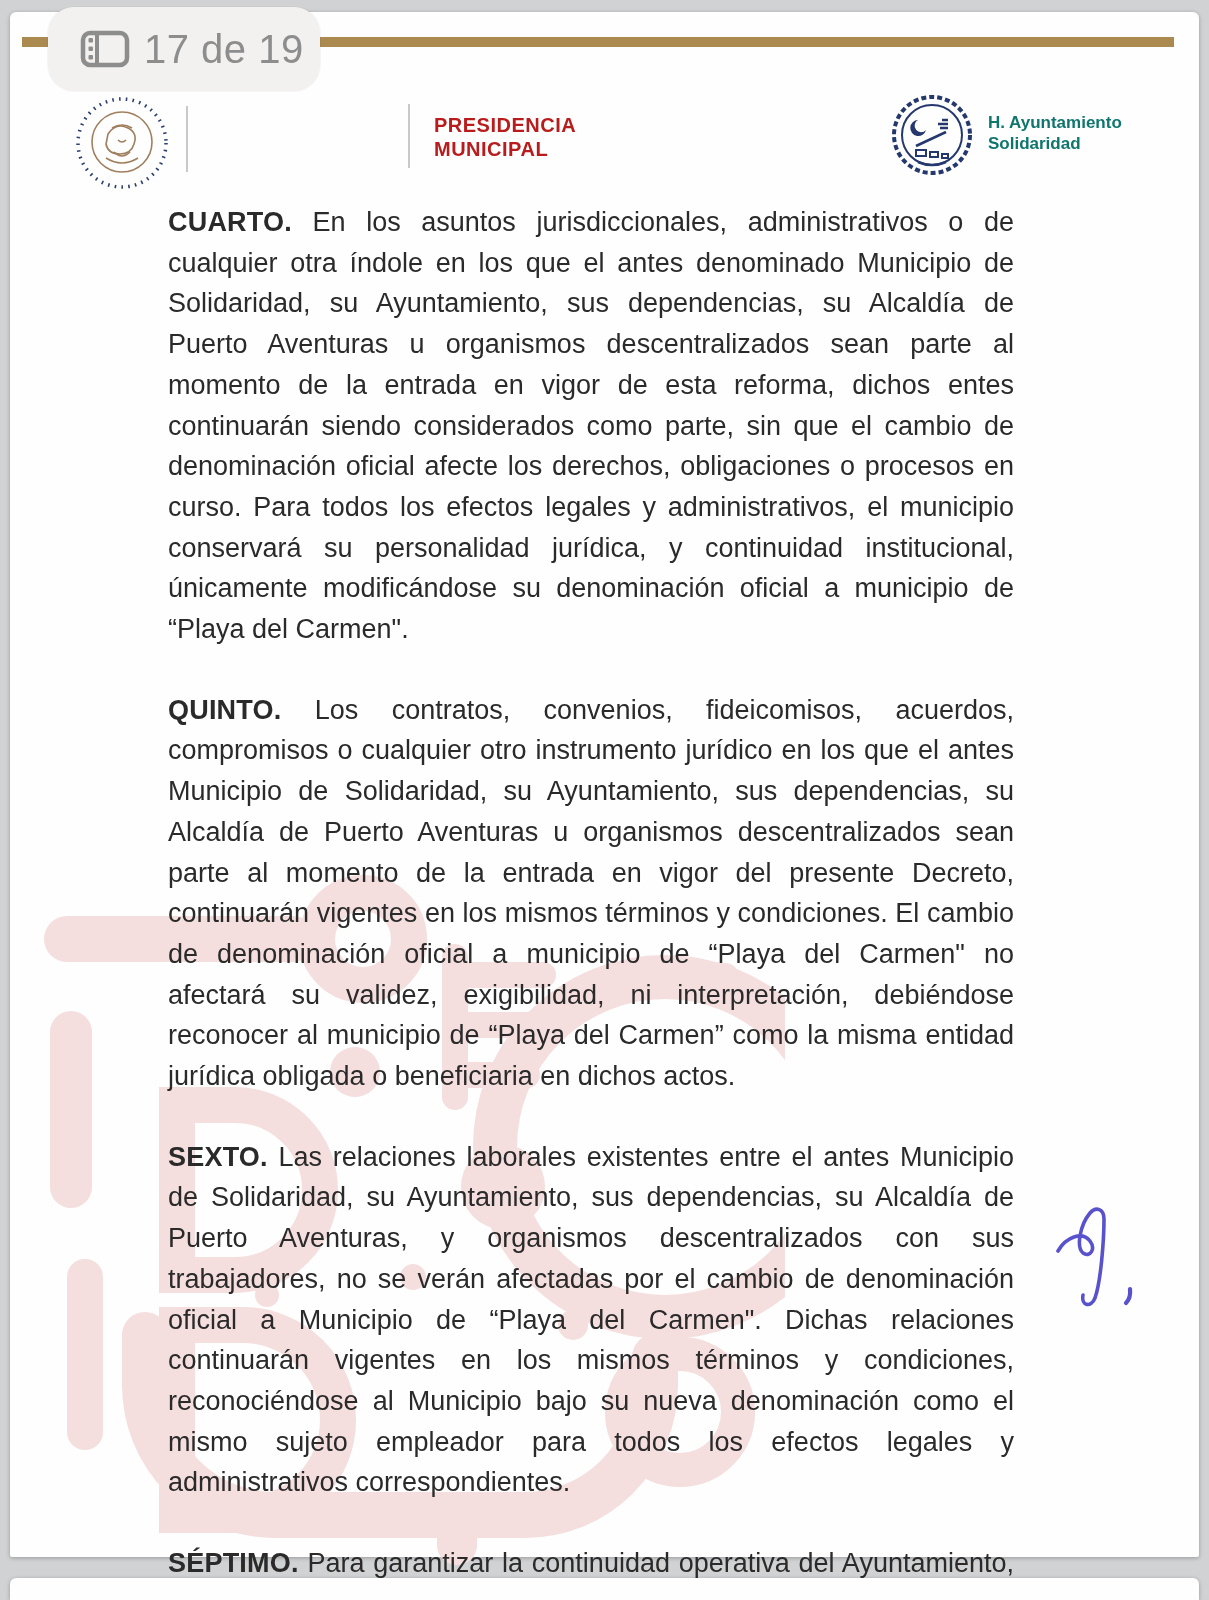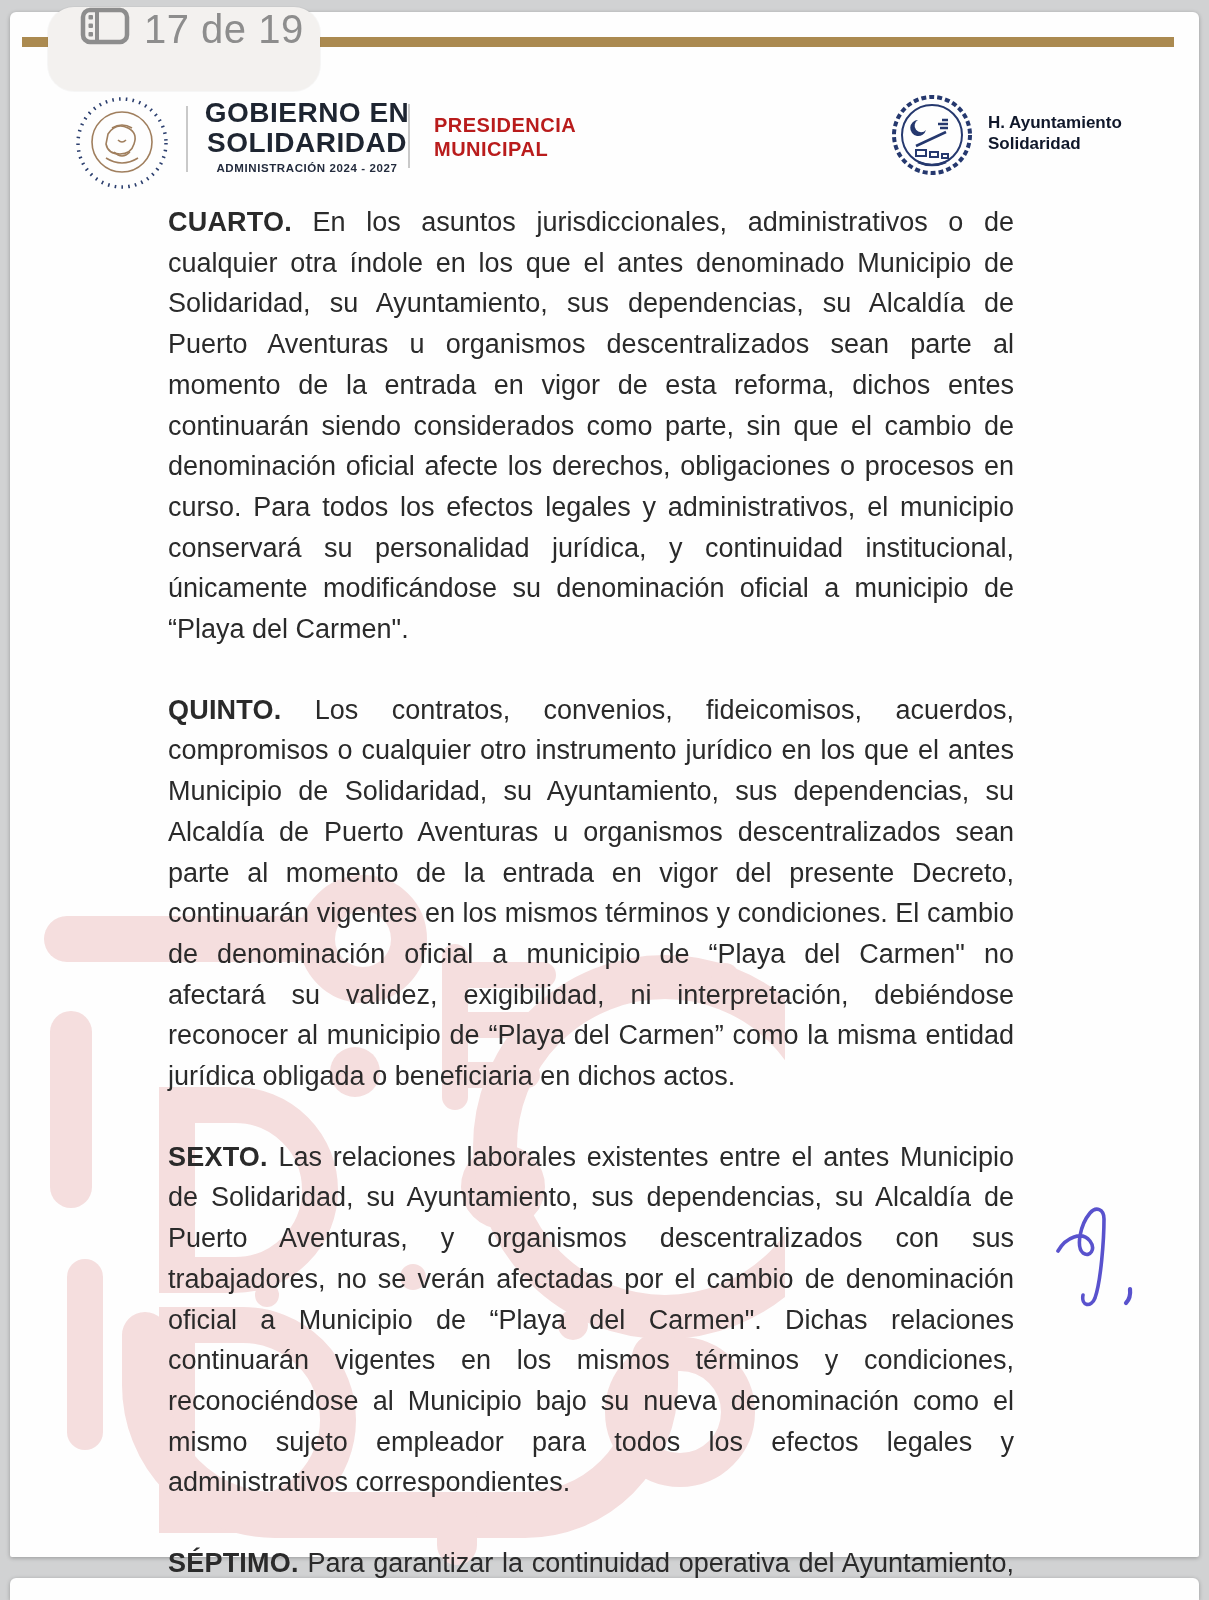--- a/index.html
+++ b/index.html
@@ -24,21 +24,21 @@
     border-radius:6px 6px 0 0;
   }
   .gold-rule{
     position:absolute;left:12px;top:25px;width:1152px;height:10px;
     background:#ab8a50;
   }
   
   .pill{
     position:absolute;left:48px;top:7px;width:272px;height:84px;
     background:#f3f1ef;border-radius:26px;
-    display:flex;gap:14px;
+    display:flex;align-items:center;gap:14px;
     box-shadow:0 0 0 1px rgba(0,0,0,.03);
   }
   .pill svg{margin-left:32px;flex:0 0 auto;}
   .pill-label{
     font-size:40px;color:#8d8d8d;letter-spacing:.5px;white-space:nowrap;
   }
   
   .hdr-sep{
     position:absolute;width:2px;background:#c9c9c9;
   }
@@ -53,21 +53,21 @@
     font-weight:bold;font-size:11.5px;letter-spacing:.6px;margin-top:4px;white-space:nowrap;color:#232b3d;
   }
   .dept{
     position:absolute;left:424px;top:101px;
     color:#b91c1c;font-weight:bold;font-size:20px;line-height:24px;letter-spacing:.5px;
   }
   .seal-left{position:absolute;left:62px;top:80px;}
   .seal-right{position:absolute;left:878px;top:76px;}
   .seal-label{
     position:absolute;left:978px;top:100px;
-    color:#0f172a;font-weight:bold;font-size:17px;line-height:21px;
+    color:#0f766e;font-weight:bold;font-size:17px;line-height:21px;
   }
   
   .body-text{
     position:absolute;left:158px;top:190px;width:846px;
     font-size:27px;line-height:40.7px;color:#2a2a2a;
     text-align:justify;
   }
   .body-text p{margin:0 0 40px 0;}
   .body-text b{letter-spacing:.2px;}
   .body-text p.continues{text-align-last:justify;margin-top:18px;}
@@ -113,25 +113,20 @@
       <g fill="none" stroke="#a07f5e" stroke-width="1.6">
         <circle cx="50" cy="50" r="30"></circle>
         <path d="M 36 42 q 8 -12 20 -6 q 10 5 6 16 q -3 10 -14 10 q -12 0 -14 -10 z"></path>
         <path d="M 42 60 q 8 8 16 0 M 40 36 q 10 -6 20 0 M 46 48 q 4 4 8 0"></path>
         <path d="M 34 66 q 16 10 32 0"></path>
       </g>
     </svg>
 
     <div class="hdr-sep" style="left:176px;top:94px;height:66px;"></div>
 
-    <div class="brand">
-      <div class="b1">GOBIERNO EN</div>
-      <div class="b2">SOLIDARIDAD</div>
-      <div class="b3">ADMINISTRACIÓN 2024 - 2027</div>
-    </div>
 
     <div class="hdr-sep" style="left:398px;top:92px;height:64px;"></div>
 
     <div class="dept">
       <div>PRESIDENCIA</div>
       <div>MUNICIPAL</div>
     </div>
 
     <svg class="seal-right" width="88" height="94" viewBox="0 0 88 94">
       <g fill="none" stroke="#25386e">

